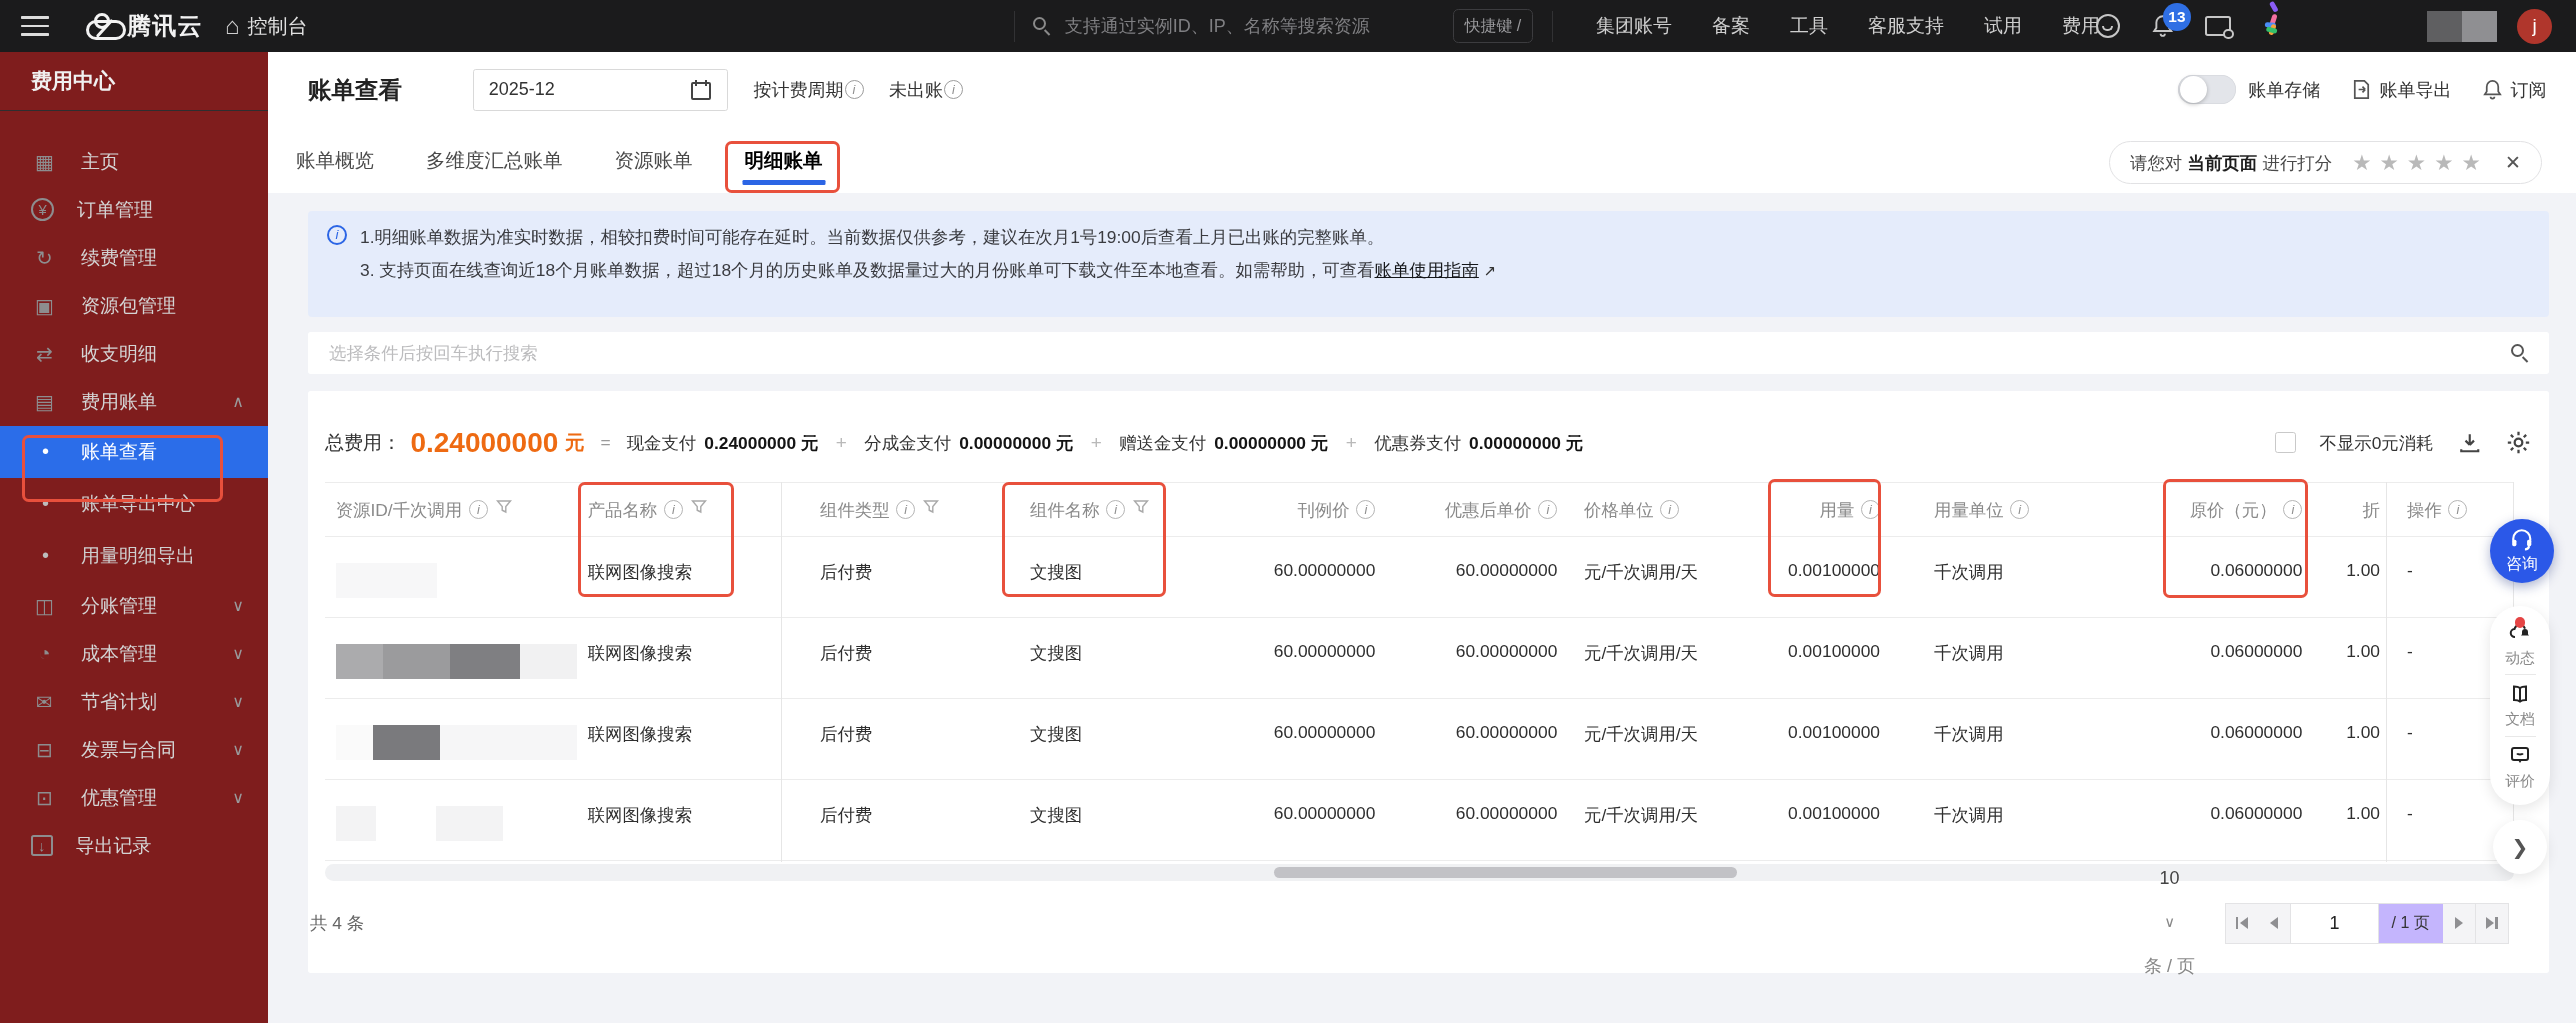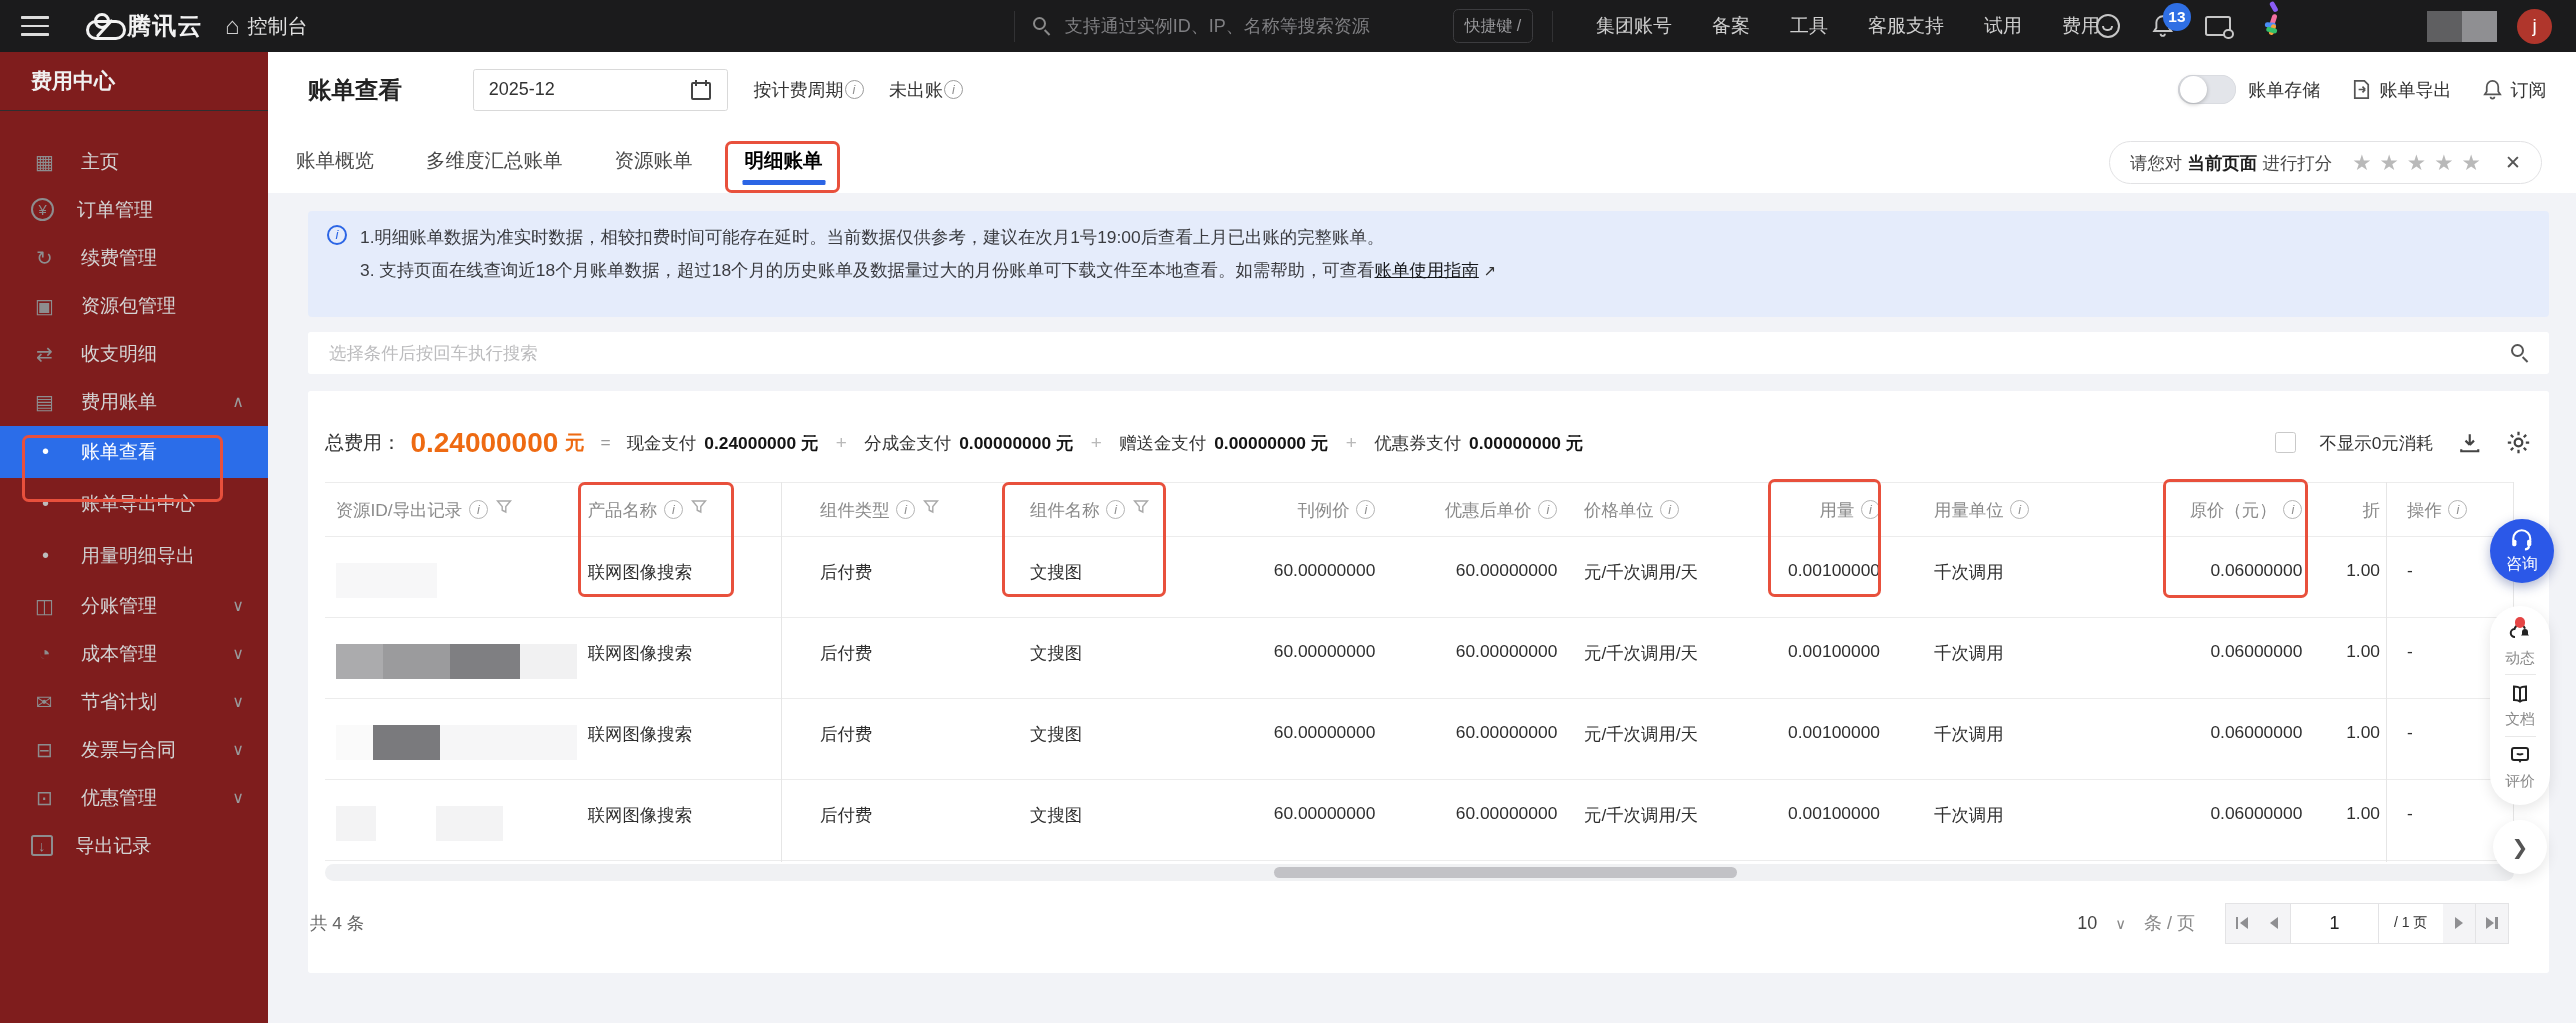--- a/index.html
+++ b/index.html
@@ -136,27 +136,27 @@
   .funnel{flex:none;cursor:pointer;margin-left:1.3px;}
   .redact{display:flex;margin-top:2.7px;}
   .redact i{display:block;height:35px;}
   .vline{position:absolute;top:0;width:0.7px;height:380px;background:#e6e6e6;}
   .hscroll{position:absolute;left:17px;top:473px;width:2189px;height:17.4px;background:#f0f1f3;border-radius:8.7px;}
   .hthumb{position:absolute;left:949px;top:3.4px;width:463px;height:10.7px;background:#c2c2c6;border-radius:5.4px;cursor:grab;}
 
   .card-foot{position:absolute;left:2px;right:40px;top:500px;height:64px;display:flex;align-items:center;}
   .total-text{font-size:17.4px;color:#666;}
   .foot-right{margin-left:auto;display:flex;align-items:center;}
-  .psize{display:flex;align-items:center;gap:18px;font-size:18px;color:#444;cursor:pointer;}
+  .psize{display:flex;align-items:center;gap:24px;font-size:18px;color:#444;cursor:pointer;flex-direction:column;}
   .psize .chv{color:#888;font-size:14.8px;}
   .psize .unit{color:#888;}
   .pager{display:flex;margin-left:29.5px;border:0.7px solid #e3e3e5;background:#e3e3e5;gap:0.7px;}
   .pg{height:39px;background:#f4f4f6;display:flex;align-items:center;justify-content:center;cursor:pointer;}
   .pg.num{background:#fff;width:87px;font-size:18px;color:#222;cursor:text;}
-  .pg.lbl{width:64px;font-size:14px;color:#333;background:#ffffff;cursor:default;}
+  .pg.lbl{width:64px;font-size:16px;color:#333;background:#c4b5fd;cursor:default;}
   .pg.btn{width:32px;}
   .tri{width:0;height:0;border-top:6px solid transparent;border-bottom:6px solid transparent;}
   .tri.l{border-right:8.7px solid #8f8f92;}
   .tri.r{border-left:8.7px solid #8f8f92;}
   .pgbar{width:2.7px;height:12px;background:#8f8f92;}
   .pg.btn .grp{display:flex;align-items:center;gap:1.3px;}
 
   
   .consult{position:absolute;left:2490px;top:519px;width:64px;height:64px;border-radius:50%;background:#2b58e8;color:#fff;
            display:flex;flex-direction:column;align-items:center;justify-content:center;gap:1.3px;z-index:40;cursor:pointer;
@@ -438,21 +438,21 @@
                   <circle cx="12" cy="12" r="3.4" fill="none" stroke="#444" stroke-width="2"></circle>
                   <path d="M12 2.5v3M12 18.5v3M2.5 12h3M18.5 12h3M5.2 5.2l2.1 2.1M16.7 16.7l2.1 2.1M18.8 5.2l-2.1 2.1M7.3 16.7l-2.1 2.1" stroke="#444" stroke-width="2"></path>
                 </svg>
             </span>
           </span>
         </div>
 
         <div class="tbl">
           <div class="t-head" id="t-head">
               <div class="t-cell" style="width: 252px; padding-left: 10.7px; padding-right: 0px; justify-content: flex-start;">
-                <span>资源ID/导出记录</span>
+                <span>资源ID/千次调用</span>
                 <span class="info-dot" style="border-color: rgb(181, 181, 181);">i</span>
                 <span class="funnel"><svg width="16" height="16" viewBox="0 0 16 16">
                     <path d="M1.5 2h13L9.8 7.6V13l-3.6-1.8V7.6z" fill="none" stroke="#a9a9a9" stroke-width="1.4"></path>
                   </svg></span>
               </div>
               <div class="t-cell" style="width: 205px; padding-left: 10.7px; padding-right: 0px; justify-content: flex-start;">
                 <span>产品名称</span>
                 <span class="info-dot" style="border-color: rgb(181, 181, 181);">i</span>
                 <span class="funnel"><svg width="16" height="16" viewBox="0 0 16 16">
                     <path d="M1.5 2h13L9.8 7.6V13l-3.6-1.8V7.6z" fill="none" stroke="#a9a9a9" stroke-width="1.4"></path>

